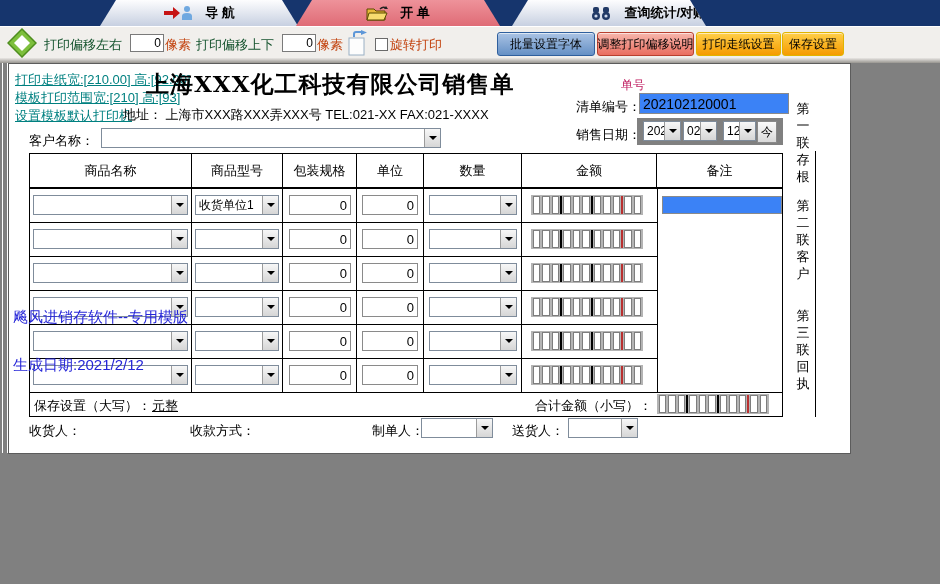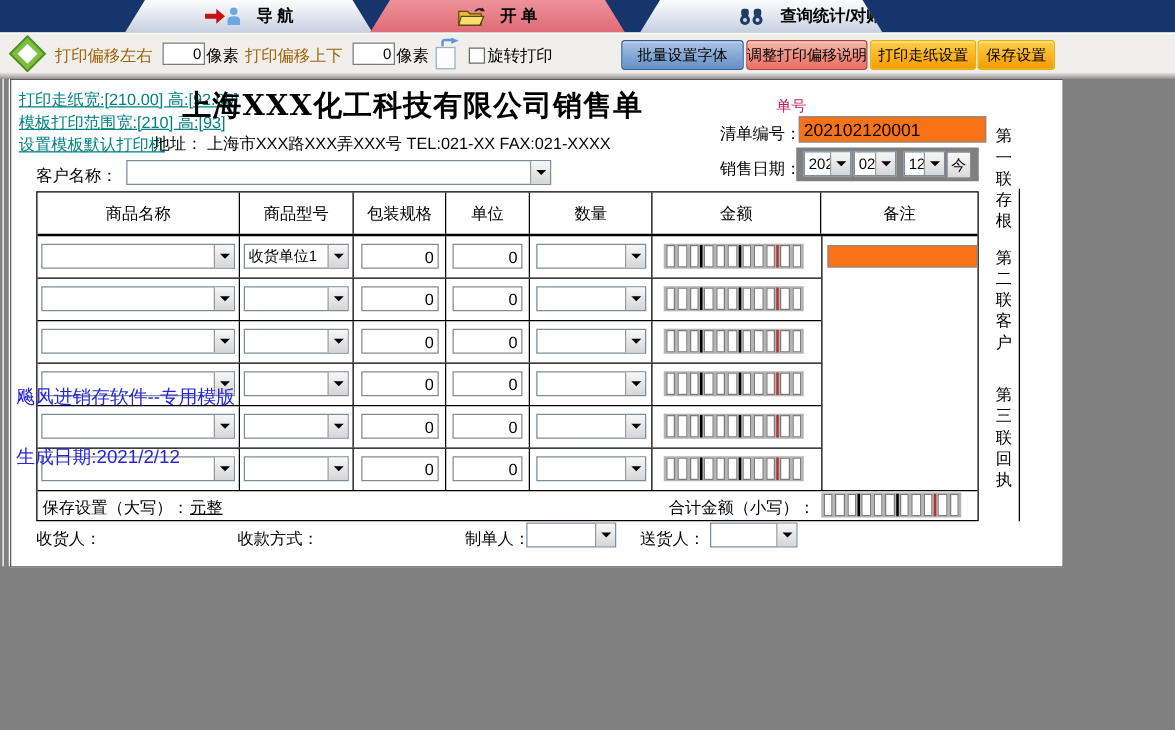--- a/index.html
+++ b/index.html
@@ -7,41 +7,41 @@
        font-family:"Liberation Sans","DejaVu Sans",sans-serif;color:#000;}
   
   .tabbar{position:absolute;left:0;top:0;width:940px;height:26px;background:#16356d;}
   .tab{position:absolute;top:0;height:26px;display:flex;align-items:center;justify-content:center;
        gap:12px;font-size:13px;font-weight:bold;
        clip-path:polygon(16px 0,calc(100% - 16px) 0,100% 100%,0 100%);cursor:default;}
   .tab.inactive{background:linear-gradient(#fdfdfe,#c7d0e1);}
   .tab.active{background:linear-gradient(#ee929a,#df6b76);}
   
   .toolbar{position:absolute;left:0;top:26px;width:940px;height:32px;background:#f1efec;border-top:1px solid #fff;}
-  .tb-label{position:absolute;top:9px;font-size:13px;color:#a16207;white-space:nowrap;}
-  .tb-dark{color:#000000;}
+  .tb-label{position:absolute;top:9px;font-size:13px;color:#14532d;white-space:nowrap;}
+  .tb-dark{color:#c2410c;}
   .tb-input{position:absolute;top:7px;width:28px;height:16px;background:#fff;border:1px solid #7a7a7a;
             font-size:12px;text-align:right;padding:0 2px;}
   .cbx{position:absolute;left:375px;top:11px;width:11px;height:11px;background:#fff;border:1px solid #6a6a6a;}
   .btn{position:absolute;top:5px;height:22px;font-size:12px;border-radius:3px;display:flex;
        align-items:center;justify-content:center;white-space:nowrap;box-shadow:inset 0 1px 0 rgba(255,255,255,.6);cursor:default;}
   .btn.blue{background:linear-gradient(#aac3e4,#6590c5);border:1px solid #2f5f9d;}
   .btn.red{background:linear-gradient(#f7b6ac,#e96e60);border:1px solid #b8402f;}
   .btn.orange{background:linear-gradient(#ffcf49,#f59b00);border:1px solid #e0b400;}
   .sep{position:absolute;left:0;top:58px;width:940px;height:5px;background:linear-gradient(#e9e7e4,#989590);}
   .gutter{position:absolute;left:2px;top:63px;width:4px;height:390px;border-left:1px solid #fff;border-right:1px solid #fff;}
   
   .form{position:absolute;left:8px;top:63px;width:841px;height:389px;background:#fff;border:1px solid #5c5c5c;}
   .link{position:absolute;font-size:13px;color:#008080;text-decoration:underline;white-space:nowrap;cursor:default;}
   .doc-title{position:absolute;left:137px;top:5px;font-family:"DejaVu Serif","Liberation Serif",serif;
              font-size:23px;font-weight:bold;letter-spacing:1px;white-space:nowrap;}
   .addr{position:absolute;left:114px;top:42px;font-size:13px;white-space:nowrap;}
   .blue-lbl{position:absolute;font-size:12px;color:#be185d;white-space:nowrap;}
   .plain-lbl{position:absolute;font-size:13px;white-space:nowrap;}
-  .txtin{position:absolute;background:#f97316;border:1px solid #8a8a8a;font-size:14px;padding:0 3px;
+  .txtin{position:absolute;background:#3b82f6;border:1px solid #8a8a8a;font-size:14px;padding:0 3px;
          font-family:"Liberation Sans","DejaVu Sans",sans-serif;}
   .datepanel{position:absolute;left:628px;top:54px;width:146px;height:27px;background:#808080;}
   .combo{position:absolute;height:20px;background:#fff;border:1px solid #7f8c9b;display:flex;box-sizing:border-box;}
   .combo-text{flex:1;font-size:12px;line-height:18px;padding-left:3px;overflow:hidden;white-space:nowrap;}
   .combo-btn{width:15px;background:linear-gradient(#f7f7f7,#d6d6d6);border-left:1px solid #9b9b9b;
              display:flex;align-items:center;justify-content:center;}
   .arrow-dn{width:0;height:0;border-left:4px solid transparent;border-right:4px solid transparent;border-top:4px solid #000;}
   .numin{background:#fff;border:1px solid #8a8a8a;font-size:13px;text-align:right;padding:0 3px;box-sizing:border-box;}
   .todaybtn{position:absolute;width:18px;height:20px;background:linear-gradient(#fafafa,#d9d9d9);
             border:1px solid #8a8a8a;font-size:12px;display:flex;align-items:center;justify-content:center;}

